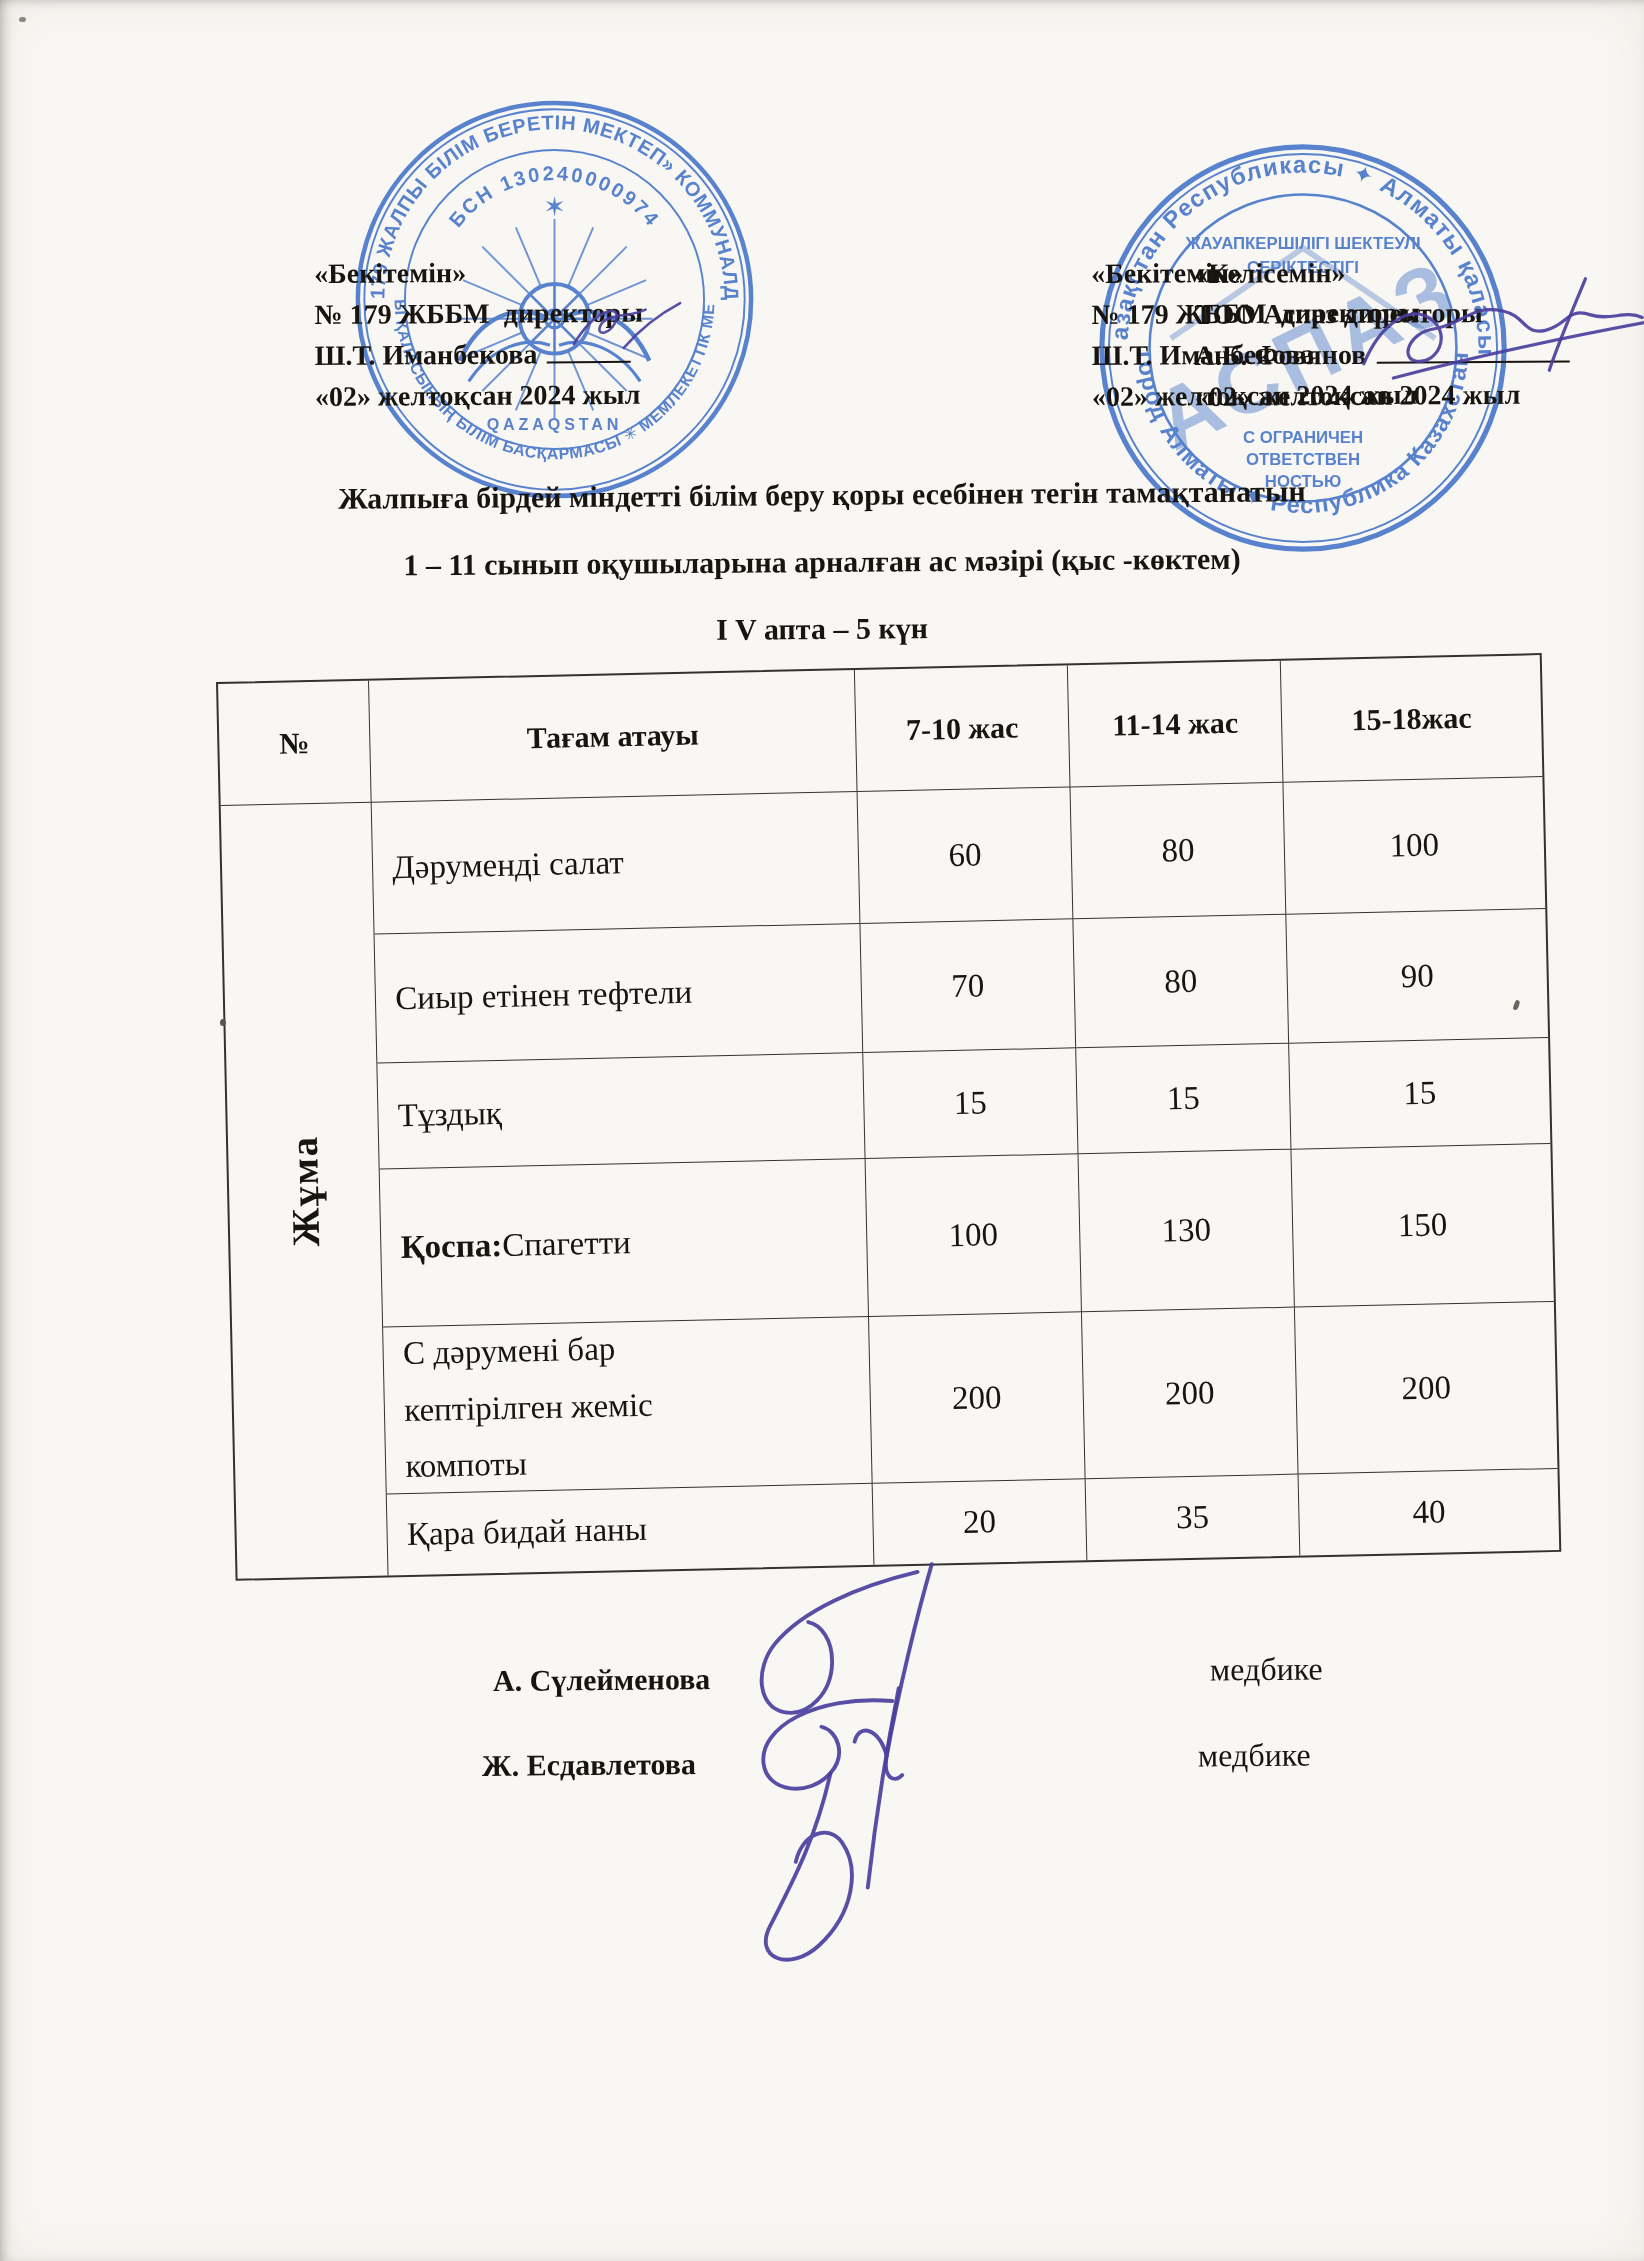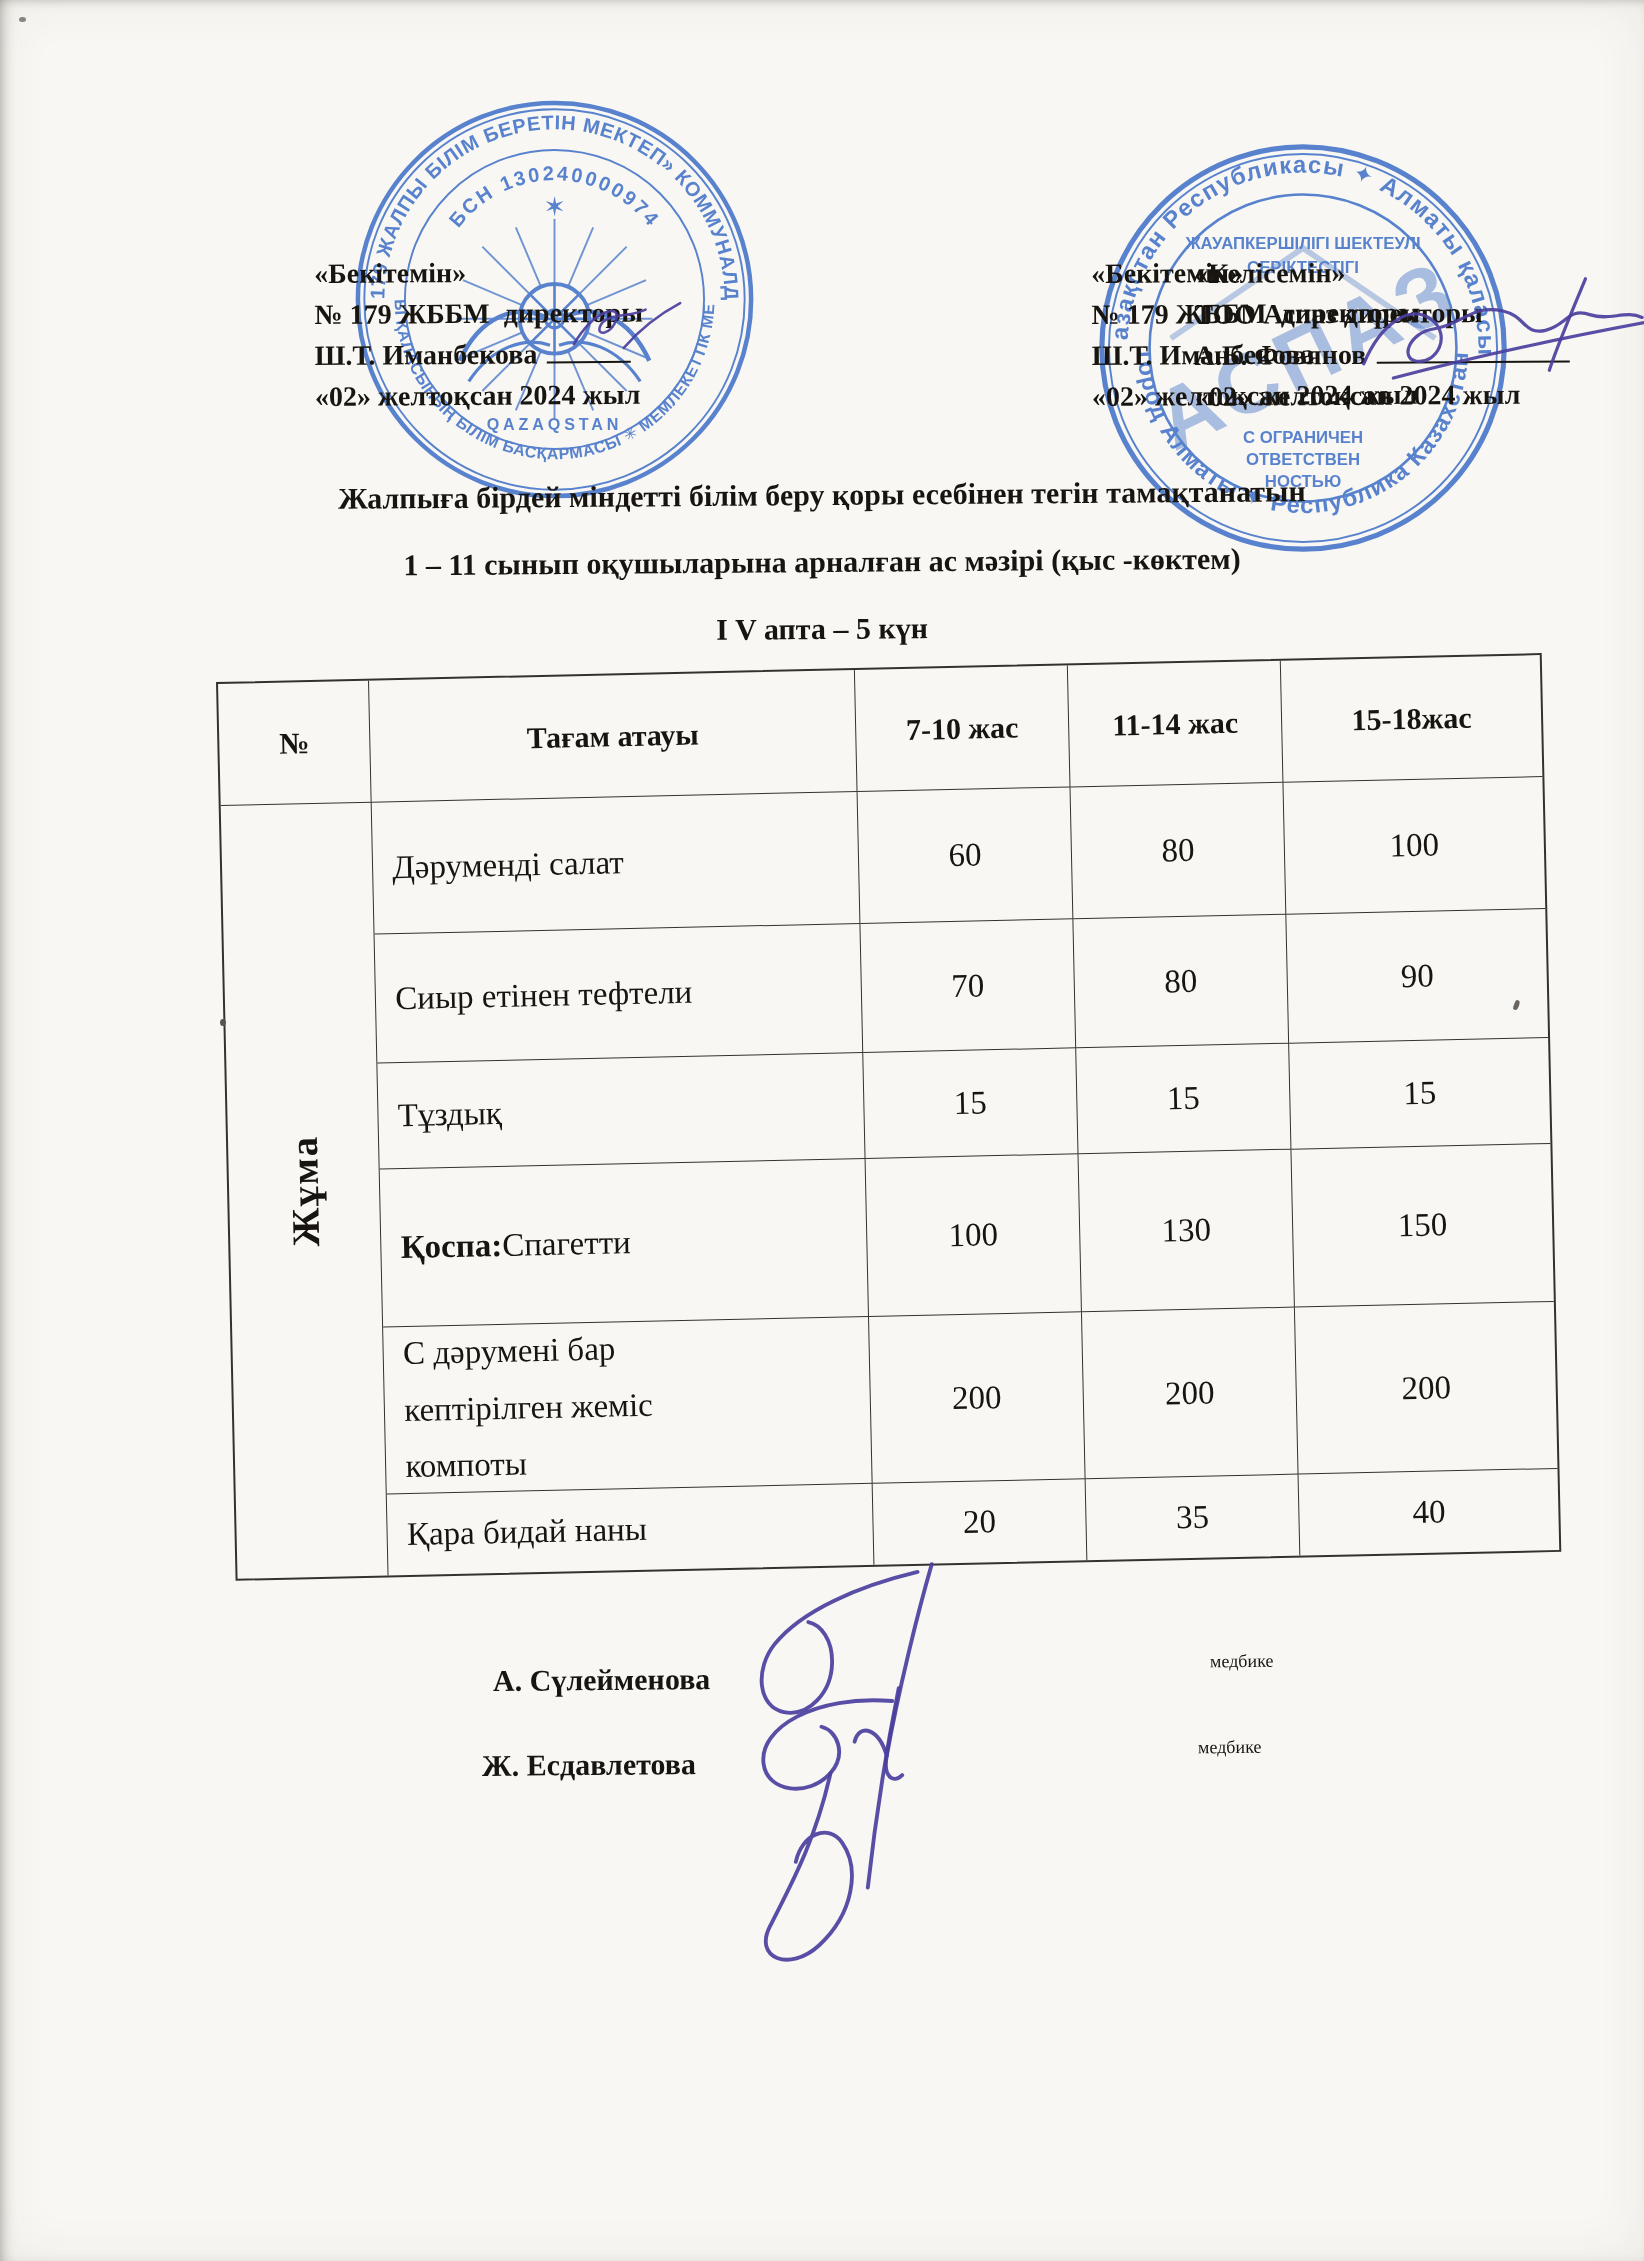--- a/index.html
+++ b/index.html
@@ -52,21 +52,21 @@
   .hc{justify-content:center;font-weight:700;font-size:30px;}
   .dish{padding-left:19.3px;font-size:33px;line-height:1.72;}
   .dish .wrapcap{display:inline-block;max-width:341px;}
   .num{justify-content:center;font-size:33px;}
   .daycell{grid-column:1;grid-row:2/8;justify-content:center;}
   .daylabel{writing-mode:vertical-rl;transform:rotate(180deg);font-weight:700;font-size:39px;letter-spacing:1.9px;}
   .bold{font-weight:700;}
   
   .so{position:absolute;z-index:2;white-space:nowrap;transform:rotate(-.5deg);}
   .so-name{font-weight:700;font-size:30px;}
-  .so-role{font-size:18px;}
+  .so-role{font-size:32px;}
   .so1n{left:493px;top:1663px;}
   .so1r{left:1210px;top:1651px;}
   .so2n{left:482px;top:1748px;}
   .so2r{left:1198px;top:1737px;}
   
   .speck{position:absolute;z-index:4;background:#5a564f;border-radius:50%;}
   .speck-a{left:220px;top:1019px;width:5.8px;height:7px;}
   .speck-b{left:1514px;top:1000px;width:4.5px;height:10.3px;transform:rotate(20deg);border-radius:40% 60% 60% 40%;background:#6a665f;}
   .speck-c{left:19.3px;top:17px;width:6.4px;height:5.2px;background:#8a867f;}
 </style>

